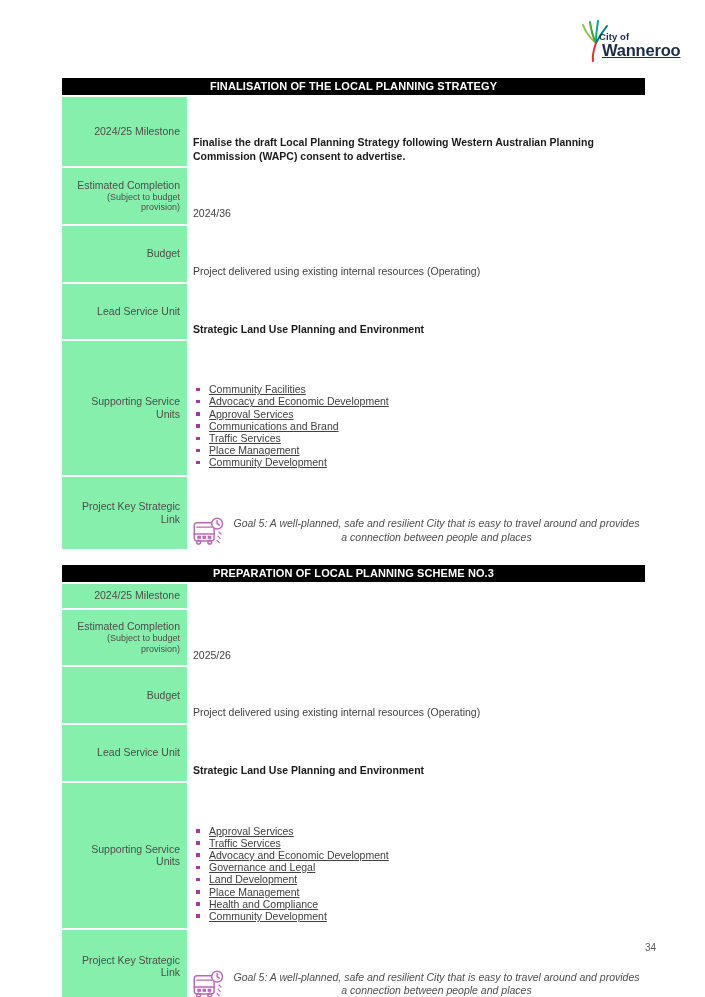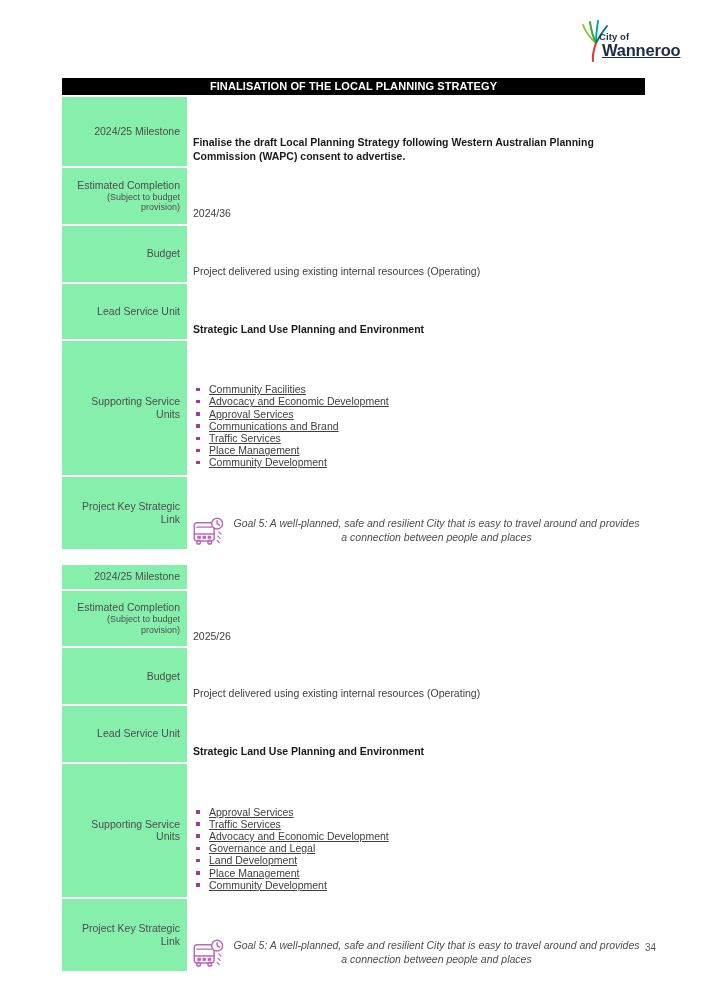--- a/index.html
+++ b/index.html
@@ -149,20 +149,21 @@
               <path d="M28 5.2 V8.5 L30.6 10.2"></path>
               <path d="M30 18 l2.5 2.5 M29 23 l2.5 2.5 M28 28 l2.5 2.5" stroke-width="1.4"></path>
             </g>
           </svg>
           <div class="goal-text">Goal 5: A well-planned, safe and resilient City that is easy to travel around and provides a connection between people and places</div>
         </div>
       </div>
     </div>
 
     <div class="tbl">
+      <div class="tbl-title">PREPARATION OF LOCAL PLANNING SCHEME NO.3</div>
 
       <div class="row r-milestone">
         <div class="lbl">2024/25 Milestone</div>
       </div>
 
       <div class="row r-est">
         <div class="lbl">
           <span>Estimated Completion</span>
           <span class="note">(Subject to budget provision)</span>
         </div>
@@ -182,20 +183,21 @@
       <div class="row">
         <div class="lbl">Supporting Service Units</div>
         <div class="val">
           <ul class="units">
             <li>Approval Services</li>
             <li>Traffic Services</li>
             <li>Advocacy and Economic Development</li>
             <li>Governance and Legal</li>
             <li>Land Development</li>
             <li>Place Management</li>
+            <li>Health and Compliance</li>
             <li>Community Development</li>
           </ul>
         </div>
       </div>
 
       <div class="row r-strategic">
         <div class="lbl">Project Key Strategic Link</div>
         <div class="val strategic-val">
           <svg class="goal-icon" viewBox="0 0 36 34">
             <g fill="none" stroke="#bc67b7" stroke-width="1.7" stroke-linecap="round" stroke-linejoin="round">

